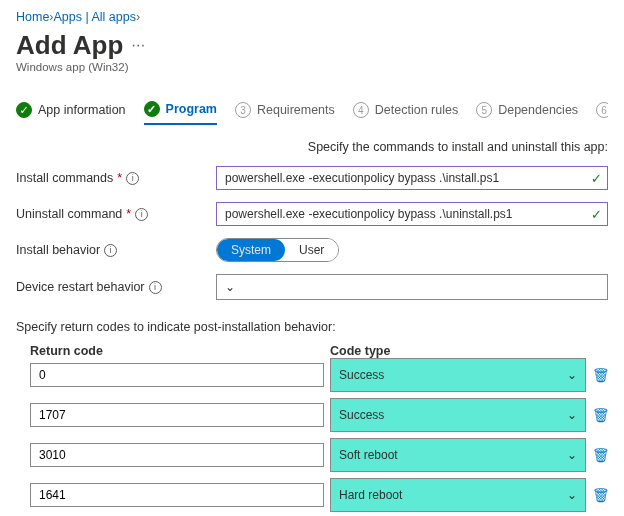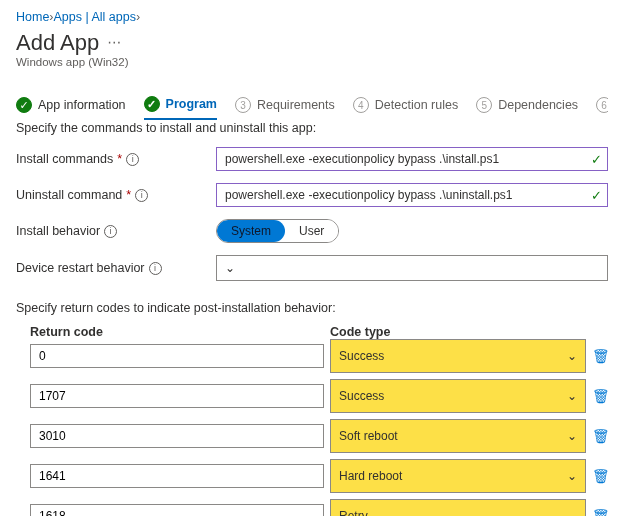--- a/index.html
+++ b/index.html
@@ -9,36 +9,36 @@
     font-family: "Segoe UI", Arial, sans-serif;
     font-size: 12.5px;
     color: #323130;
     background: #fff;
     width: 624px;
   }
   a { color: #0067b8; text-decoration: none; cursor: pointer; }
   .breadcrumb { display: flex; align-items: center; font-size: 12.5px; }
   .breadcrumb .sep { color: #605e5c; }
   .title-row { display: flex; align-items: center; gap: 8px; margin-top: 4px; }
-  h1 { font-size: 22px; font-weight: 400; margin: 2px 0 0; }
+  h1 { font-size: 26px; font-weight: 700; margin: 2px 0 0; }
   .ellipsis { color: #605e5c; font-size: 14px; cursor: pointer; }
   .subtitle { color: #605e5c; font-size: 11.5px; margin-top: 0; }
   .tabs { display: flex; align-items: center; gap: 18px; margin-top: 28px; border-bottom: 1px solid transparent; white-space: nowrap; overflow: hidden; }
   .tab { display: flex; align-items: center; gap: 6px; color: #605e5c; font-size: 12.5px; cursor: pointer; padding-bottom: 6px; }
   .tab.done { color: #323130; }
   .tab.active { color: #0067b8; font-weight: 600; border-bottom: 2px solid #0067b8; }
   .tab .circle {
     display: inline-flex; align-items: center; justify-content: center;
     width: 16px; height: 16px; border-radius: 50%;
     border: 1px solid #a19f9d; color: #a19f9d; font-size: 10px;
   }
   .tab.done .circle, .tab.active .circle {
     background: #107c10; border-color: #107c10; color: #fff; font-size: 11px;
   }
-  .section-text { font-size: 12.5px; }
+  .section-text { margin-top: 14px; font-size: 12.5px; text-align: right; }
   .form-row { display: flex; align-items: center; margin-top: 12px; }
   .label-col { flex: 0 0 200px; display: flex; align-items: center; gap: 4px; font-size: 12.5px; }
   .req { color: #a80000; }
   .info-icon {
     display:inline-flex; align-items:center; justify-content:center;
     width:13px; height:13px; border:1px solid #605e5c; border-radius:50%;
     color:#605e5c; font-size:9px; line-height:1;
   }
   .input-col { flex: 1; }
   .text-input {
@@ -52,38 +52,38 @@
     color: #107c10; font-size: 13px;
   }
   .segmented {
     display: inline-flex; border: 1px solid #8a8886; border-radius: 14px;
     overflow: hidden; height: 24px;
   }
   .segmented div {
     padding: 0 14px; display:flex; align-items:center; font-size:12px;
     cursor: pointer; background:#fff; color:#323130;
   }
-  .segmented div.sel { background:#0078d4; color:#0f172a; border-radius: 14px; }
+  .segmented div.sel { background:#0078d4; color:#e5e5e5; border-radius: 14px; }
   .select {
     width: 100%; height: 26px; border:1px solid #8a8886; background:#fff;
     display:flex; align-items:center; justify-content:space-between;
     padding:0 8px; font-size:12px; cursor:pointer;
   }
   .chev { color:#323130; }
   .section-text2 { margin-top: 20px; font-size: 12.5px; }
   .codes { margin-top: 10px; padding-left: 14px; }
   .codes-head { display:flex; font-weight:600; font-size:12.5px; }
   .codes-head .cA { flex:0 0 300px; }
   .codes-row { display:flex; align-items:center; gap:6px; margin-bottom:6px; }
   .codes-row .code-input {
     flex:0 0 294px; height:24px; border:1px solid #8a8886; padding:0 8px;
     font-size:12px;
   }
   .codes-row .type-select {
-    flex:1; height:24px; border:1px solid #8a8886; background:#fde047;
+    flex:1; height:24px; border:1px solid #8a8886; background:#5eead4;
     display:flex; align-items:center; justify-content:space-between;
     padding:16px 8px; font-size:12px; cursor:pointer;
   }
   .trash { color:#0078d4; cursor:pointer; font-size:14px; width:16px; text-align:center; }
 </style>
 </head>
 <body>
 
 <div class="breadcrumb">
   <a>Home</a>

